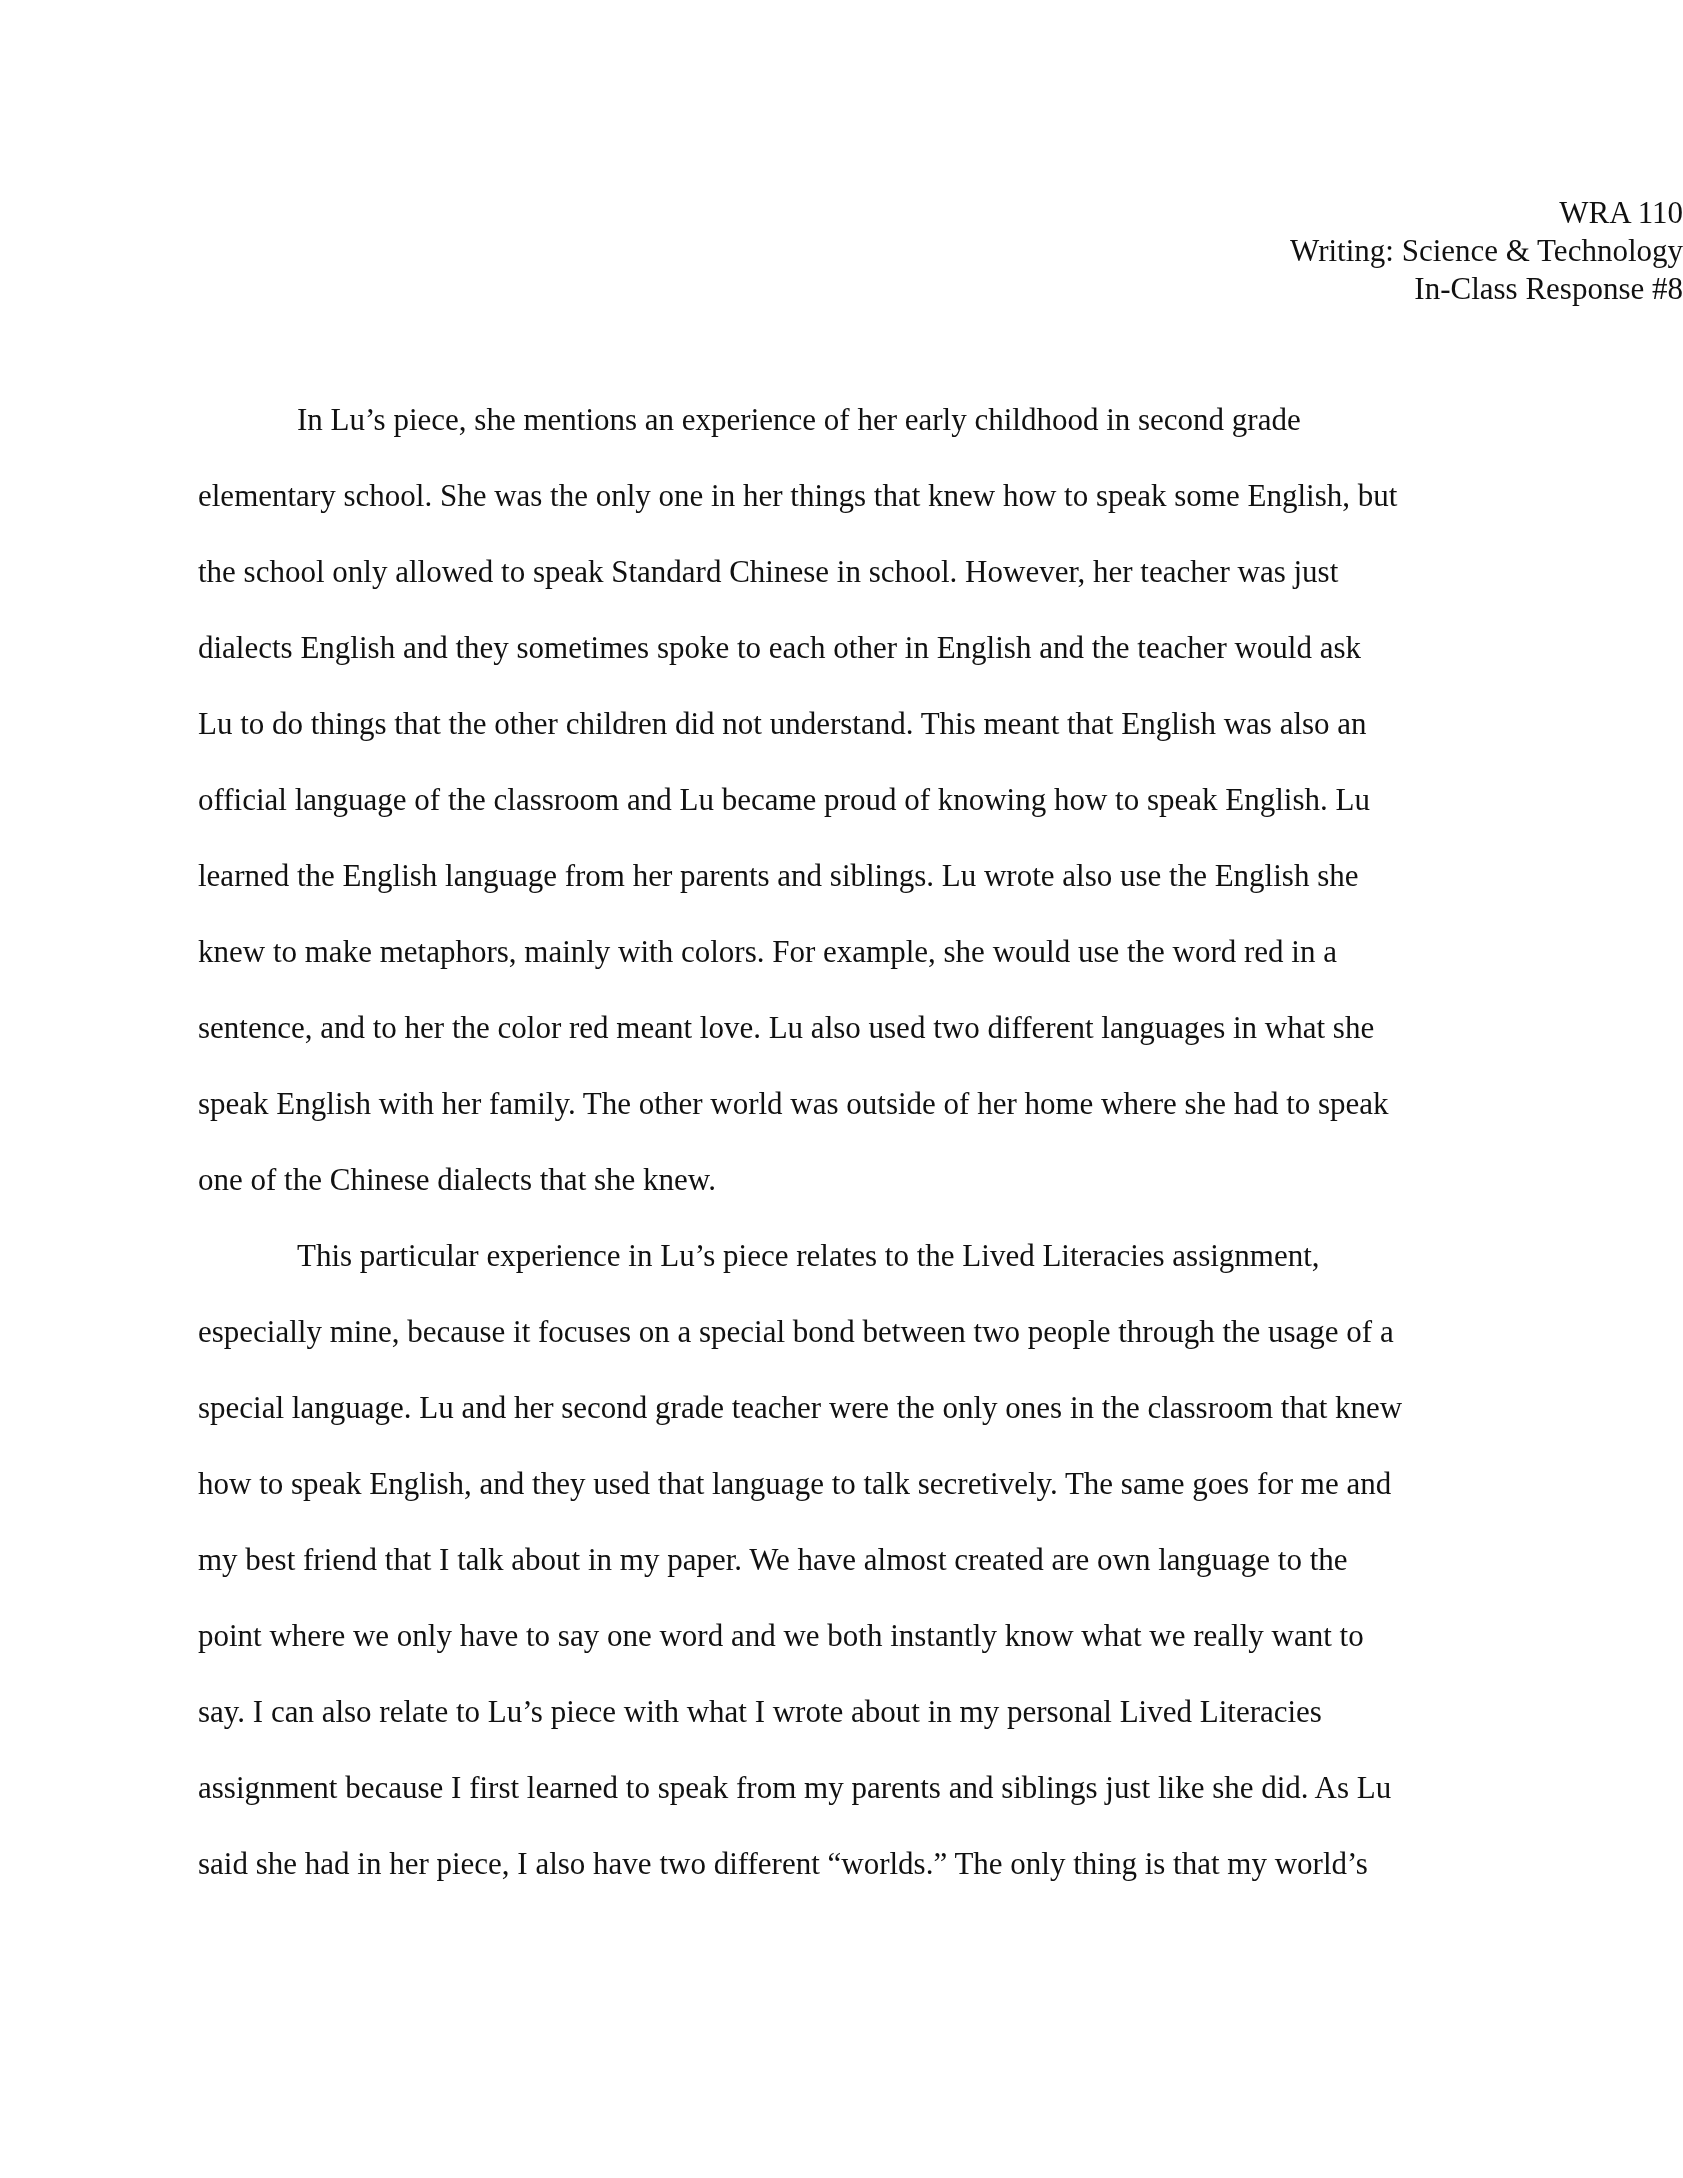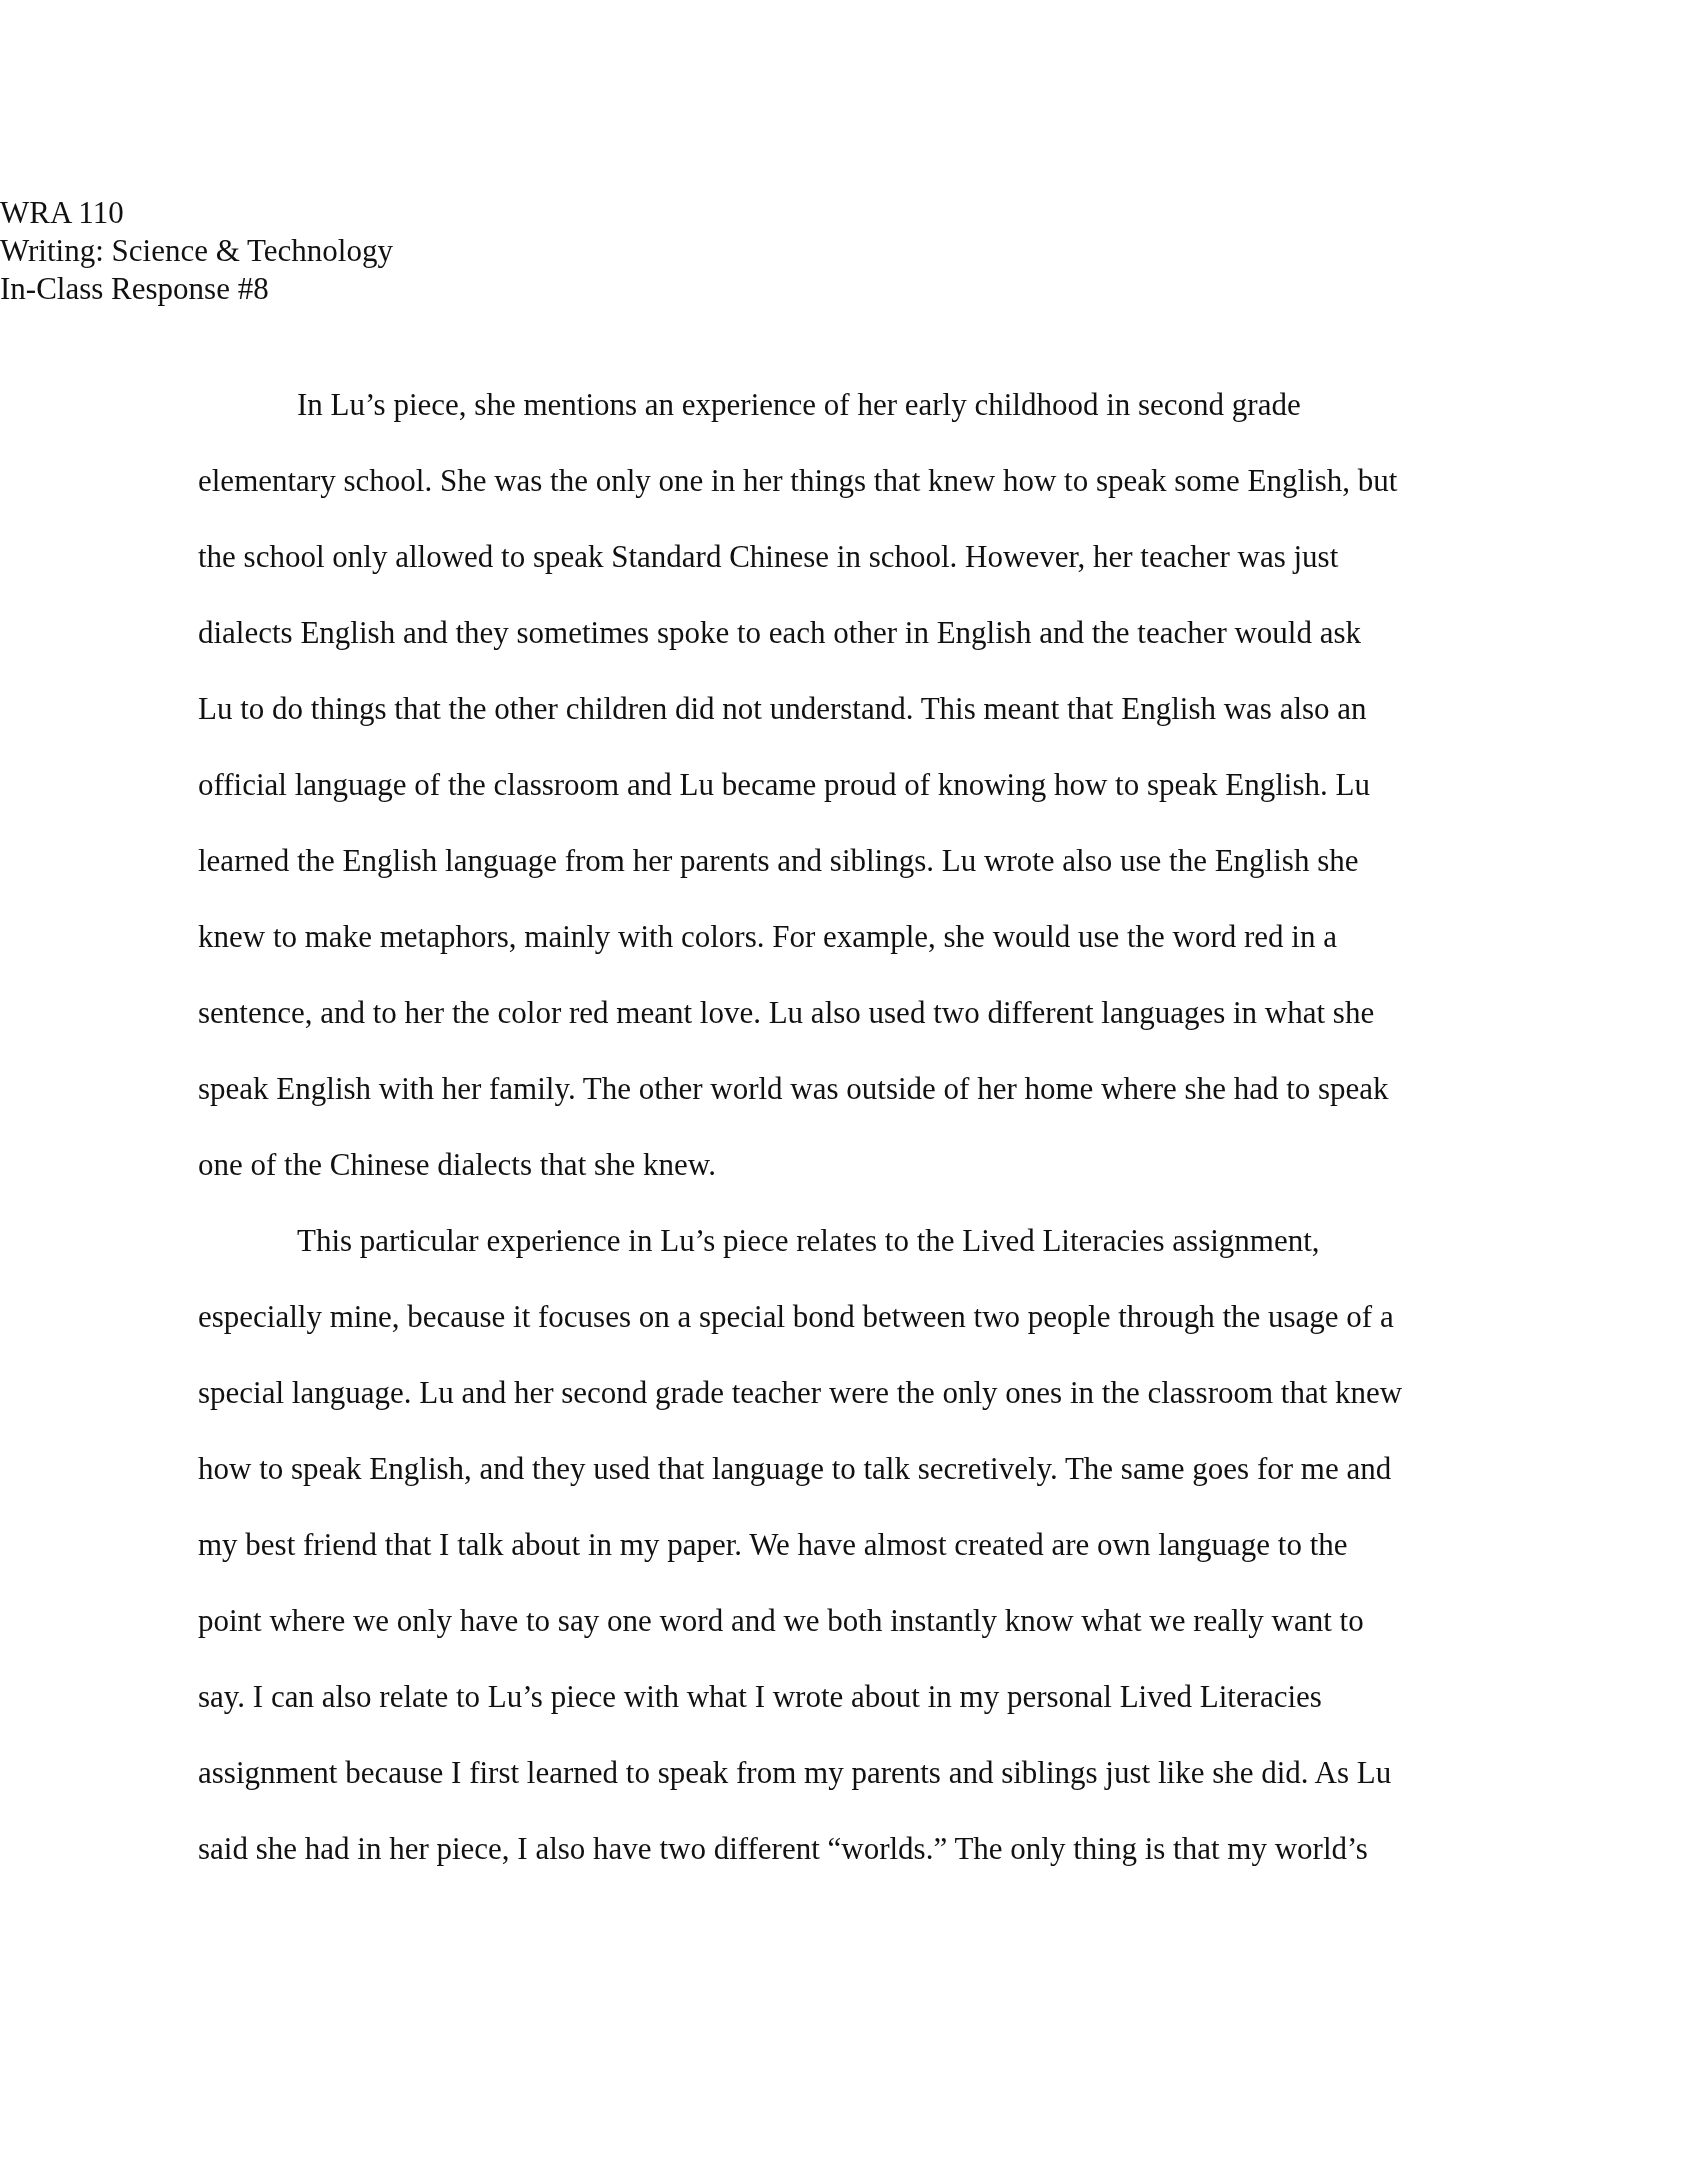--- a/index.html
+++ b/index.html
@@ -4,25 +4,25 @@
   <style>
     html, body { margin: 0; padding: 0; background: #ffffff; }
     body { width: 1683px; height: 2178px; position: relative; overflow: hidden; }
     .page {
       position: absolute; left: 0; top: 0; width: 1683px; height: 2178px;
       background: #ffffff; color: #111111;
       font-family: "Liberation Serif", "DejaVu Serif", serif;
     }
     .header {
       position: absolute; left: 0; top: 194px; width: 1683px;
-      text-align: left; font-size: 31px; line-height: 38px;
+      text-align: right; font-size: 31px; line-height: 38px;
     }
     .header div { white-space: nowrap; }
     .body {
-      position: absolute; left: 198px; top: 367px; width: 1287px;
+      position: absolute; left: 198px; top: 382px; width: 1287px;
       font-size: 31px; line-height: 76px;
     }
     .line { white-space: nowrap; height: 76px; }
     .line.indent { padding-left: 99px; }
   </style>
 </head>
 <body>
 
 <div class="page">
   <div class="header">

